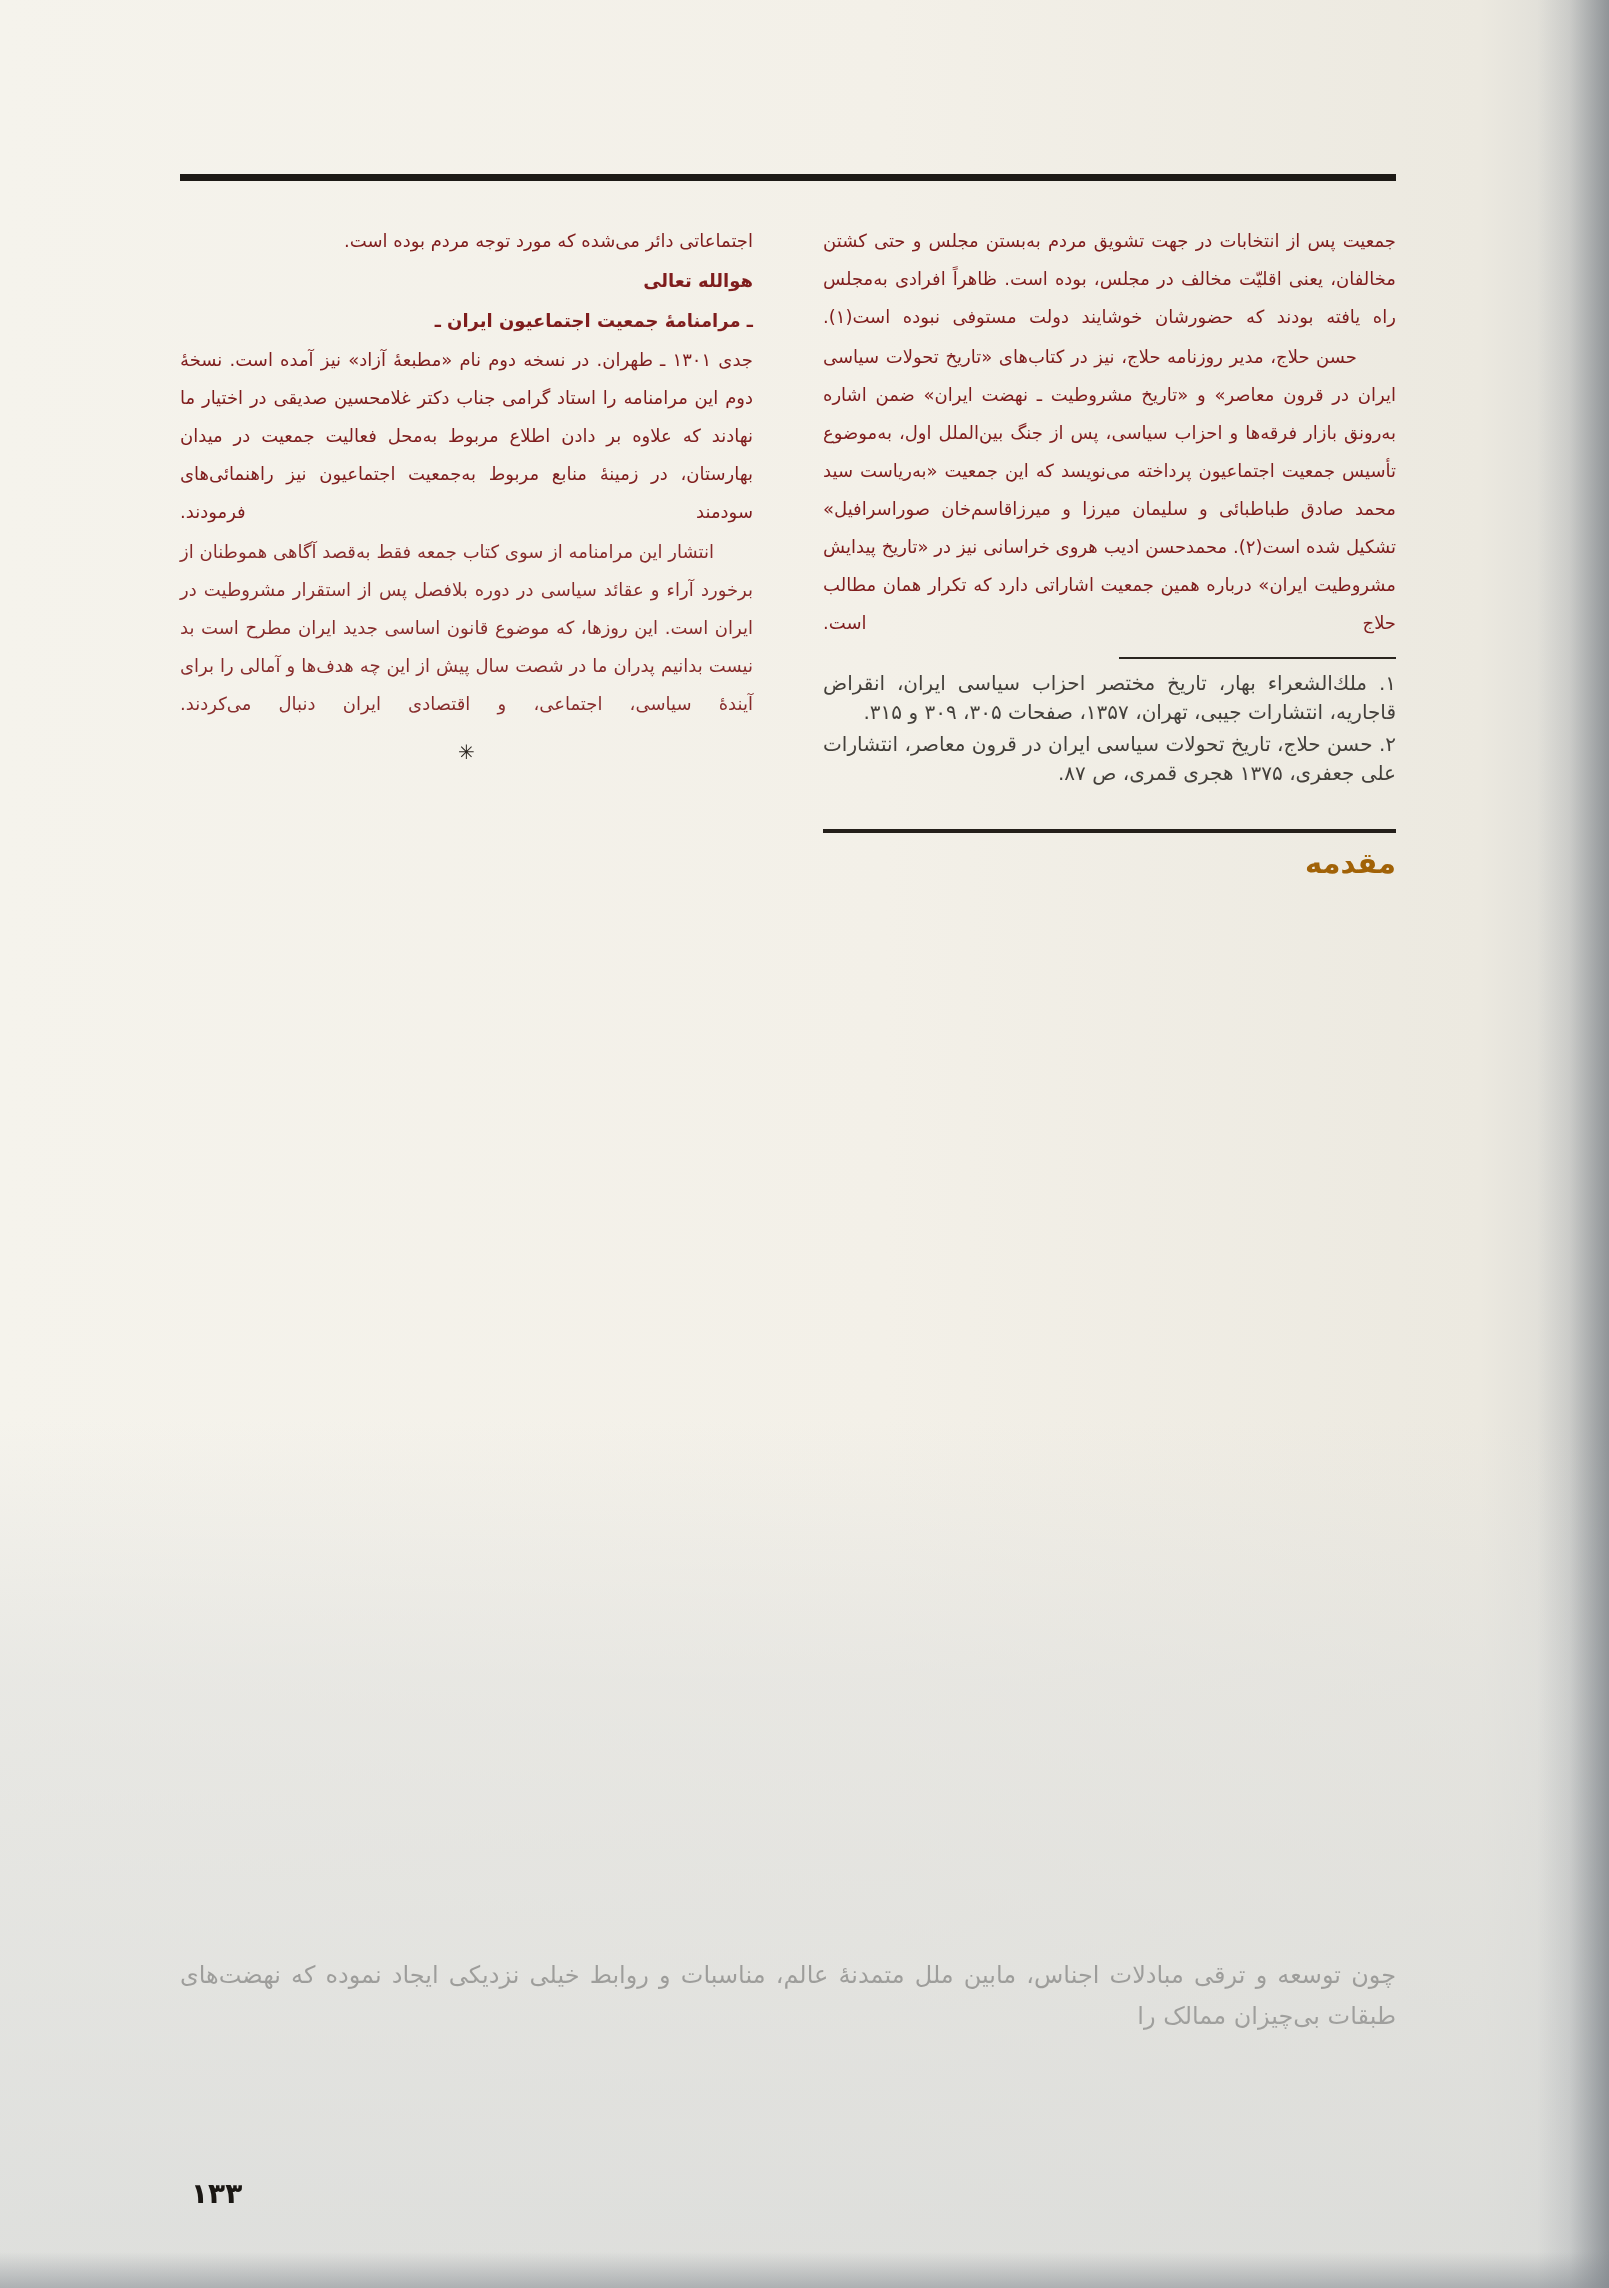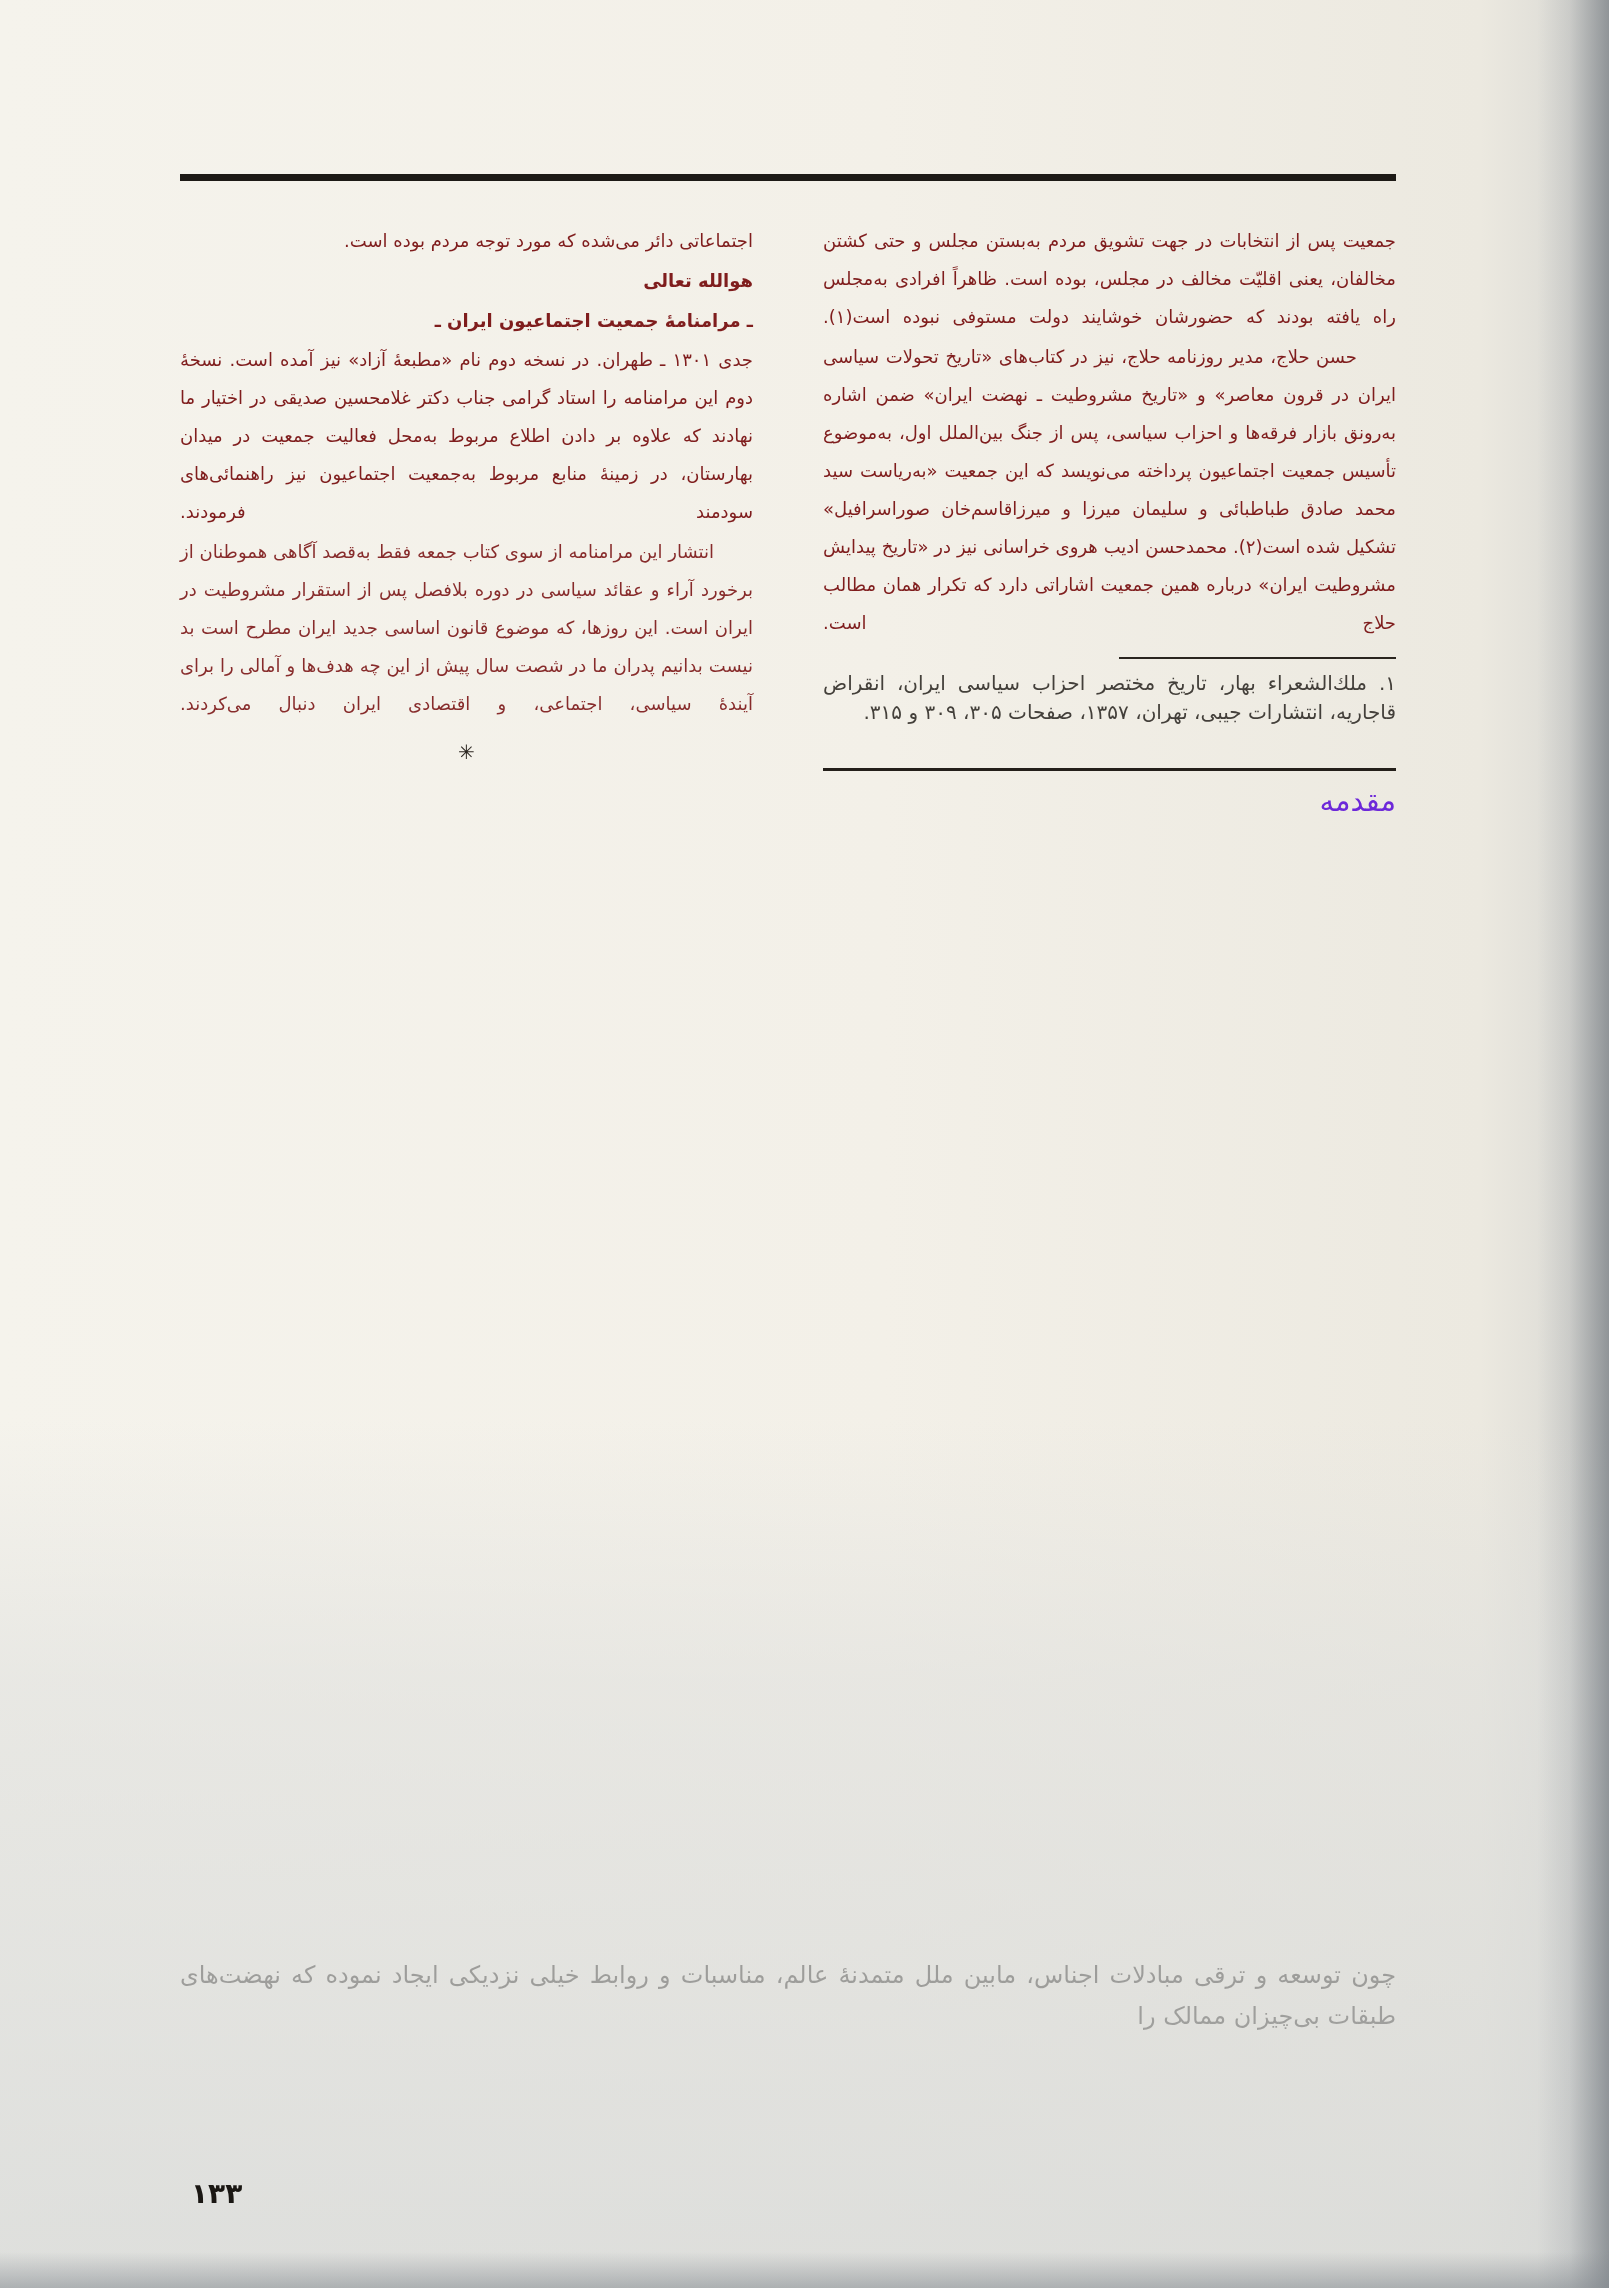--- a/index.html
+++ b/index.html
@@ -117,22 +117,22 @@
   }
 
   .section-rule {
     width: 573px;
     height: 3.7px;
     background: #241f1a;
     margin: 41px 0 13px 0;
   }
   .section-title {
     font-size: 29px;
-    font-weight: normal;
-    color: #6d28d9;
+    font-weight: bold;
+    color: #a16207;
     margin: 0 0 9.2px 0;
     letter-spacing: 0.9px;
   }
 
   .bottom-block {
     position: absolute;
     top: 1781px;
     right: 0;
     width: 1216px;
   }
@@ -168,20 +168,21 @@
 
     <div class="columns">
 
       <div class="col">
         <p>جمعیت پس از انتخابات در جهت تشویق مردم به‌بستن مجلس و حتی کشتن مخالفان، یعنی اقلیّت مخالف در مجلس، بوده است. ظاهراً افرادی به‌مجلس راه یافته بودند که حضورشان خوشایند دولت مستوفی نبوده است(۱).</p>
         <p class="indent">حسن حلاج، مدیر روزنامه حلاج، نیز در کتاب‌های «تاریخ تحولات سیاسی ایران در قرون معاصر» و «تاریخ مشروطیت ـ نهضت ایران» ضمن اشاره به‌رونق بازار فرقه‌ها و احزاب سیاسی، پس از جنگ بین‌الملل اول، به‌موضوع تأسیس جمعیت اجتماعیون پرداخته می‌نویسد که این جمعیت «به‌ریاست سید محمد صادق طباطبائی و سلیمان میرزا و میرزاقاسم‌خان صوراسرافیل» تشکیل شده است(۲). محمدحسن ادیب هروی خراسانی نیز در «تاریخ پیدایش مشروطیت ایران» درباره همین جمعیت اشاراتی دارد که تکرار همان مطالب حلاج است.</p>
 
         <div class="footnote-rule"></div>
         <div class="footnotes">
           <p>۱. ملك‌الشعراء بهار، تاریخ مختصر احزاب سیاسی ایران، انقراض قاجاریه، انتشارات جیبی، تهران، ۱۳۵۷، صفحات ۳۰۵، ۳۰۹ و ۳۱۵.</p>
+          <p>۲. حسن حلاج، تاریخ تحولات سیاسی ایران در قرون معاصر، انتشارات علی جعفری، ۱۳۷۵ هجری قمری، ص ۸۷.</p>
         </div>
 
         <div class="section-rule"></div>
         <h2 class="section-title">مقدمه</h2>
       </div>
 
       <div class="col">
         <p class="last">اجتماعاتی دائر می‌شده که مورد توجه مردم بوده است.</p>
         <p class="bold last">هوالله تعالی</p>
         <p class="bold last">ـ مرامنامهٔ جمعیت اجتماعیون ایران ـ</p>

